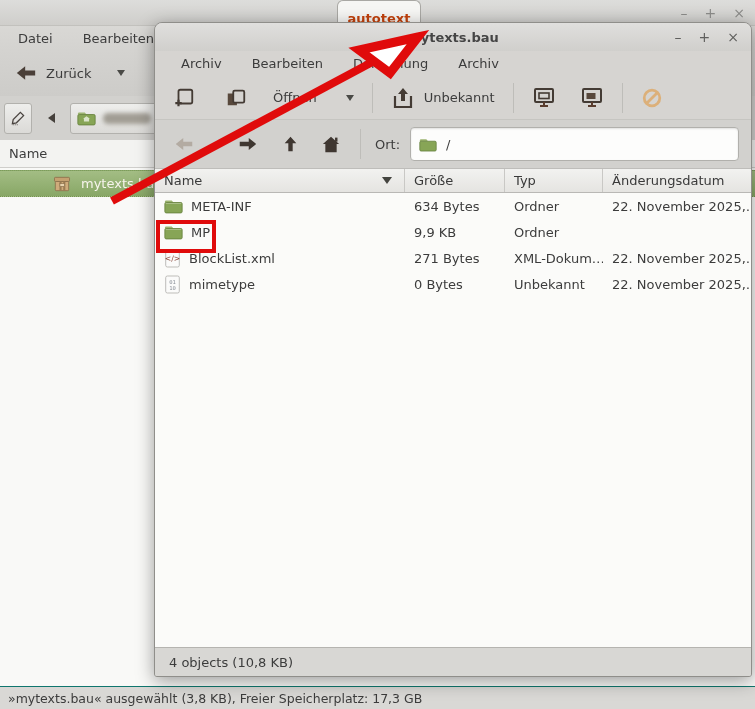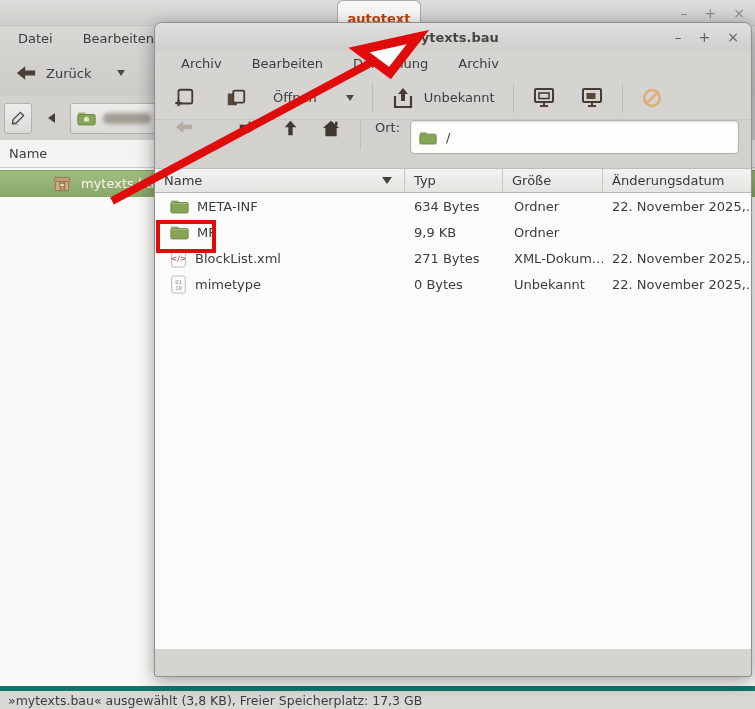--- a/index.html
+++ b/index.html
@@ -57,21 +57,21 @@
   .bg-filearea { left:0; top:168px; width:755px; height:518px; background:#f9f9f7; }
   .bg-selected-row {
     left:0; top:2px; width:755px; height:27px;
     background:linear-gradient(#a3bd84,#88a766);
     border-top:1px dotted #7d9c5c; border-bottom:1px dotted #74924f;
     display:flex; align-items:center; padding-left:52px; gap:9px;
     color:#f7f4ec;
   }
   .bg-statusbar {
     left:0; top:686px; width:755px; height:23px;
-    background:#d9d8d5; border-top:5px solid #0f766e;
+    background:#d9d8d5; border-top:1px solid #0f766e;
     display:flex; align-items:center; padding-left:8px; font-size:12.5px;
   }
 
   
   #front-window {
     left:154px; top:22px; width:598px; height:655px;
     background:#d6d4d1; border:1px solid #8f8e8a;
     border-radius:8px 8px 3px 3px;
     box-shadow:0 4px 18px rgba(0,0,0,.38);
     overflow:hidden; z-index:2;
@@ -90,21 +90,21 @@
   .menu-item { cursor:default;margin-left:8px; }
   .fw-toolbar {
     left:0; top:53px; width:100%; height:44px;
     display:flex; align-items:center; padding-left:12px;
     border-bottom:1px solid #c6c5c1;
   }
   .tsep { width:1px; height:30px; background:#bebdb9; margin:0 12px; }
   .icon-btn { display:flex; align-items:center; gap:9px; padding:4px 6px; }
   .fw-navbar {
     left:0; top:97px; width:100%; height:48px;
-    background:#d2d1ce; display:flex; padding-left:14px;
+    background:#d2d1ce; display:flex; align-items:center; padding-left:14px;
   }
   .location-entry {
     flex:1; height:34px; margin-right:12px; margin-left:10px;
     background:#fdfdfc; border:1px solid #b1b0ac; border-radius:4px;
     box-shadow:inset 0 1px 2px rgba(0,0,0,.12);
     display:flex; align-items:center; gap:9px; padding-left:8px;
   }
   .fw-list { left:0; top:145px; width:100%; height:481px; background:#fbfbf9; display:flex; flex-direction:column; }
   .list-header {
     display:flex; height:25px; flex:0 0 25px;
@@ -114,21 +114,21 @@
   .hcell {
     display:flex; align-items:center; padding-left:9px;
     border-right:1px solid #c9c8c5; color:#3a3a3a;
   }
   .hcell.name { width:250px; justify-content:space-between; padding-right:12px; }
   .hcell.size { width:100px; }
   .hcell.typ  { width:98px; }
   .hcell.date { flex:1; border-right:none; }
   .file-row { display:flex; height:26px; flex:0 0 26px; align-items:stretch; }
   .cell { display:flex; align-items:center; white-space:nowrap; overflow:hidden; }
-  .cell.name { width:250px; padding-left:15px; gap:8px; }
+  .cell.name { width:250px; padding-left:9px; gap:8px; }
   .cell.size { width:100px; padding-left:9px;text-align:right; }
   .cell.typ  { width:98px;  padding-left:9px; }
   .cell.date { flex:1; padding-left:9px; }
   .fw-statusbar {
     left:0; bottom:0; width:100%; height:29px;
     background:#d8d7d4; border-top:1px solid #b5b4b0;
     display:flex; align-items:center; padding-left:14px;
   }
 
   
@@ -346,25 +346,25 @@
       <span>/</span>
     </div>
   </div>
 
   <div class="abs fw-list">
     <div class="list-header">
       <div class="hcell name">
         <span>Name</span>
         <span class="sort-arrow"></span>
       </div>
+      <div class="hcell size">
+          <span>Größe</span>
+        </div>
       <div class="hcell typ">
           <span>Typ</span>
-        </div>
-      <div class="hcell size">
-          <span>Größe</span>
         </div>
       <div class="hcell date">
           <span>Änderungsdatum</span>
         </div>
     </div>
 
     <div class="file-row">
       <div class="cell name">
         <span>
           <svg width="19" height="16" viewBox="0 0 22 18">
@@ -421,19 +421,22 @@
           </svg>
         </span>
         <span>mimetype</span>
       </div>
       <div class="cell size">0 Bytes</div>
       <div class="cell typ">Unbekannt</div>
       <div class="cell date">22. November 2025,…</div>
     </div>
   </div>
 
+  <div class="abs fw-statusbar">
+    <span>4 objects (10,8 KB)</span>
+  </div>
 </div>
 
 <svg id="annotation-svg" class="abs" width="755" height="709">
   <line x1="112" y1="201" x2="378" y2="59" stroke="#e00b0b" stroke-width="8"></line>
   <polygon points="418,37 359,50 390,73" fill="#ffffff" stroke="#e00b0b" stroke-width="9" stroke-linejoin="miter"></polygon>
 </svg>
 <div id="mp-highlight-rect" class="abs"></div>
 
 </body></html>

